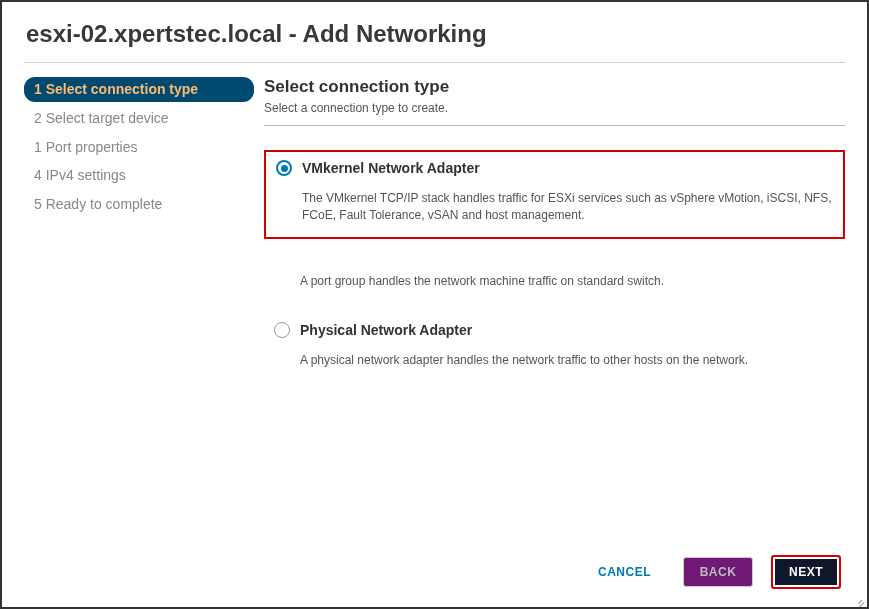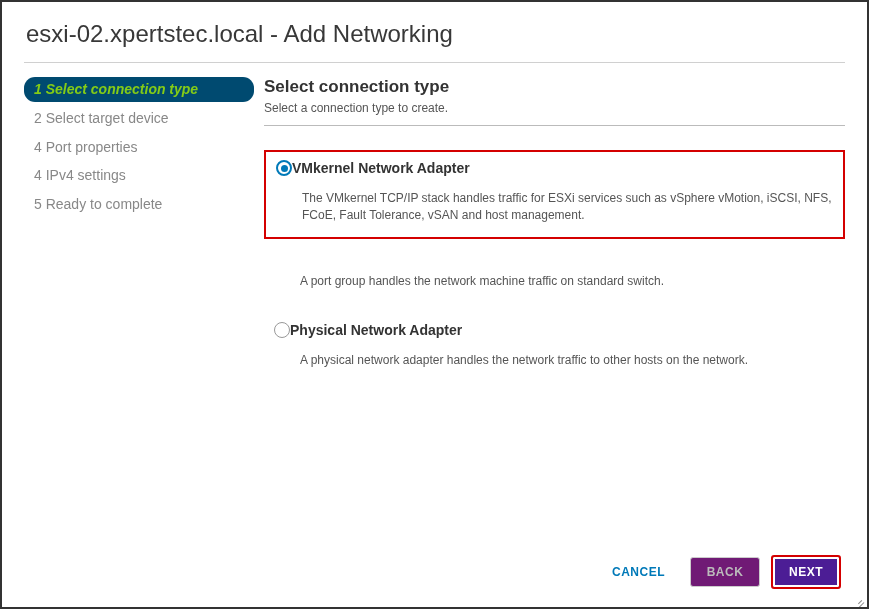--- a/index.html
+++ b/index.html
@@ -1,55 +1,55 @@
 <!DOCTYPE html>
 <html><head>
   <meta charset="utf-8">
   <style>
     * { box-sizing: border-box; margin: 0; padding: 0; }
     body { font-family: Arial, Helvetica, sans-serif; background: #fff; width: 869px; height: 609px; border: 2px solid #333; position: relative; }
-    .dialog-title { font-size: 24px; font-weight: 400; color: #383838; padding: 18px 24px 14px; }
+    .dialog-title { font-size: 24px; font-weight: 700; color: #383838; padding: 18px 24px 14px; }
     .hr { border: none; border-top: 1px solid #d0d0d0; margin: 0 22px; }
     .content { display: flex; padding: 10px 22px 0; }
     .sidebar { width: 230px; padding-top: 4px; }
     .step { font-size: 14px; padding: 4px 10px; color: #888; margin-bottom: 4px; border-radius: 11px; line-height: 1.2; }
-    .step.active { background: #004a70; color: #84cc16; font-weight: bold; font-style: italic; }
+    .step.active { background: #004a70; color: #fdba74; font-weight: bold; }
     .main { flex: 1; padding-left: 10px; }
     .section-title { font-size: 17px; font-weight: bold; color: #333; margin-top: 4px; }
     .section-sub { font-size: 12px; color: #555; margin-top: 4px; margin-bottom: 10px; }
     .hr2 { border: none; border-top: 1px solid #bbb; margin-bottom: 24px; }
     .option-box { padding: 8px 10px 12px; margin-bottom: 12px; }
     .option-box.highlighted { border: 2px solid #d40000; }
-    .option-head { display: flex; align-items: center; }
+    .option-head { display: flex; align-items: center; gap: 10px; }
     .radio { width: 16px; height: 16px; border: 1px solid #999; border-radius: 50%; display: inline-flex; align-items: center; justify-content: center; flex-shrink: 0; }
     .radio.checked { border-color: #0079b8; border-width: 2px; }
     .radio.checked::after { content: ""; width: 7px; height: 7px; background: #0079b8; border-radius: 50%; }
     .option-label { font-size: 14px; font-weight: bold; color: #333; }
     .option-desc { font-size: 12px; color: #555; margin-top: 14px; margin-left: 26px; line-height: 1.45; }
-    .footer { position: absolute; bottom: 18px; right: 26px; display: flex; gap: 11px; align-items: center; }
+    .footer { position: absolute; bottom: 18px; right: 26px; display: flex; gap: 18px; align-items: center; }
     .btn { font-size: 12px; min-width: 70px; height: 30px; padding: 0 14px; border-radius: 3px; font-weight: 600; display: inline-flex; align-items: center; justify-content: center; letter-spacing: 0.5px; }
     .btn-cancel { color: #0079b8; background: transparent; border: none; }
     .btn-back { color: #bbb; background: #701a75; border: 1px solid #ccc; }
-    .btn-next { color: #fff; background: #4c1d95; border: 2px solid #d40000; box-shadow: inset 0 0 0 2px #fff; height: 34px; }
+    .btn-next { color: #fff; background: #0f172a; border: 2px solid #d40000; box-shadow: inset 0 0 0 2px #fff; height: 34px; }
     .resizer { position: absolute; right: 3px; bottom: 3px; width: 10px; height: 10px; }
     .resizer::before, .resizer::after { content: ""; position: absolute; background: #888; height: 1px; }
     .resizer::before { width: 8px; bottom: 1px; right: 0; transform: rotate(-45deg); transform-origin: right; }
     .resizer::after { width: 5px; bottom: 1px; right: 0; transform: rotate(-45deg) translateY(-3px); transform-origin: right; }
   </style>
 </head>
 <body>
 
 <div class="dialog-title">esxi-02.xpertstec.local - Add Networking</div>
 <hr class="hr">
 
 <div class="content">
   <div class="sidebar">
     <div class="step active">1 Select connection type</div>
     <div class="step">2 Select target device</div>
-    <div class="step">4 Port properties</div>
+    <div class="step">1 Port properties</div>
     <div class="step">4 IPv4 settings</div>
     <div class="step">5 Ready to complete</div>
   </div>
 
   <div class="main">
     <div class="section-title">Select connection type</div>
     <div class="section-sub">Select a connection type to create.</div>
     <hr class="hr2">
 
     <div class="option-box highlighted">

